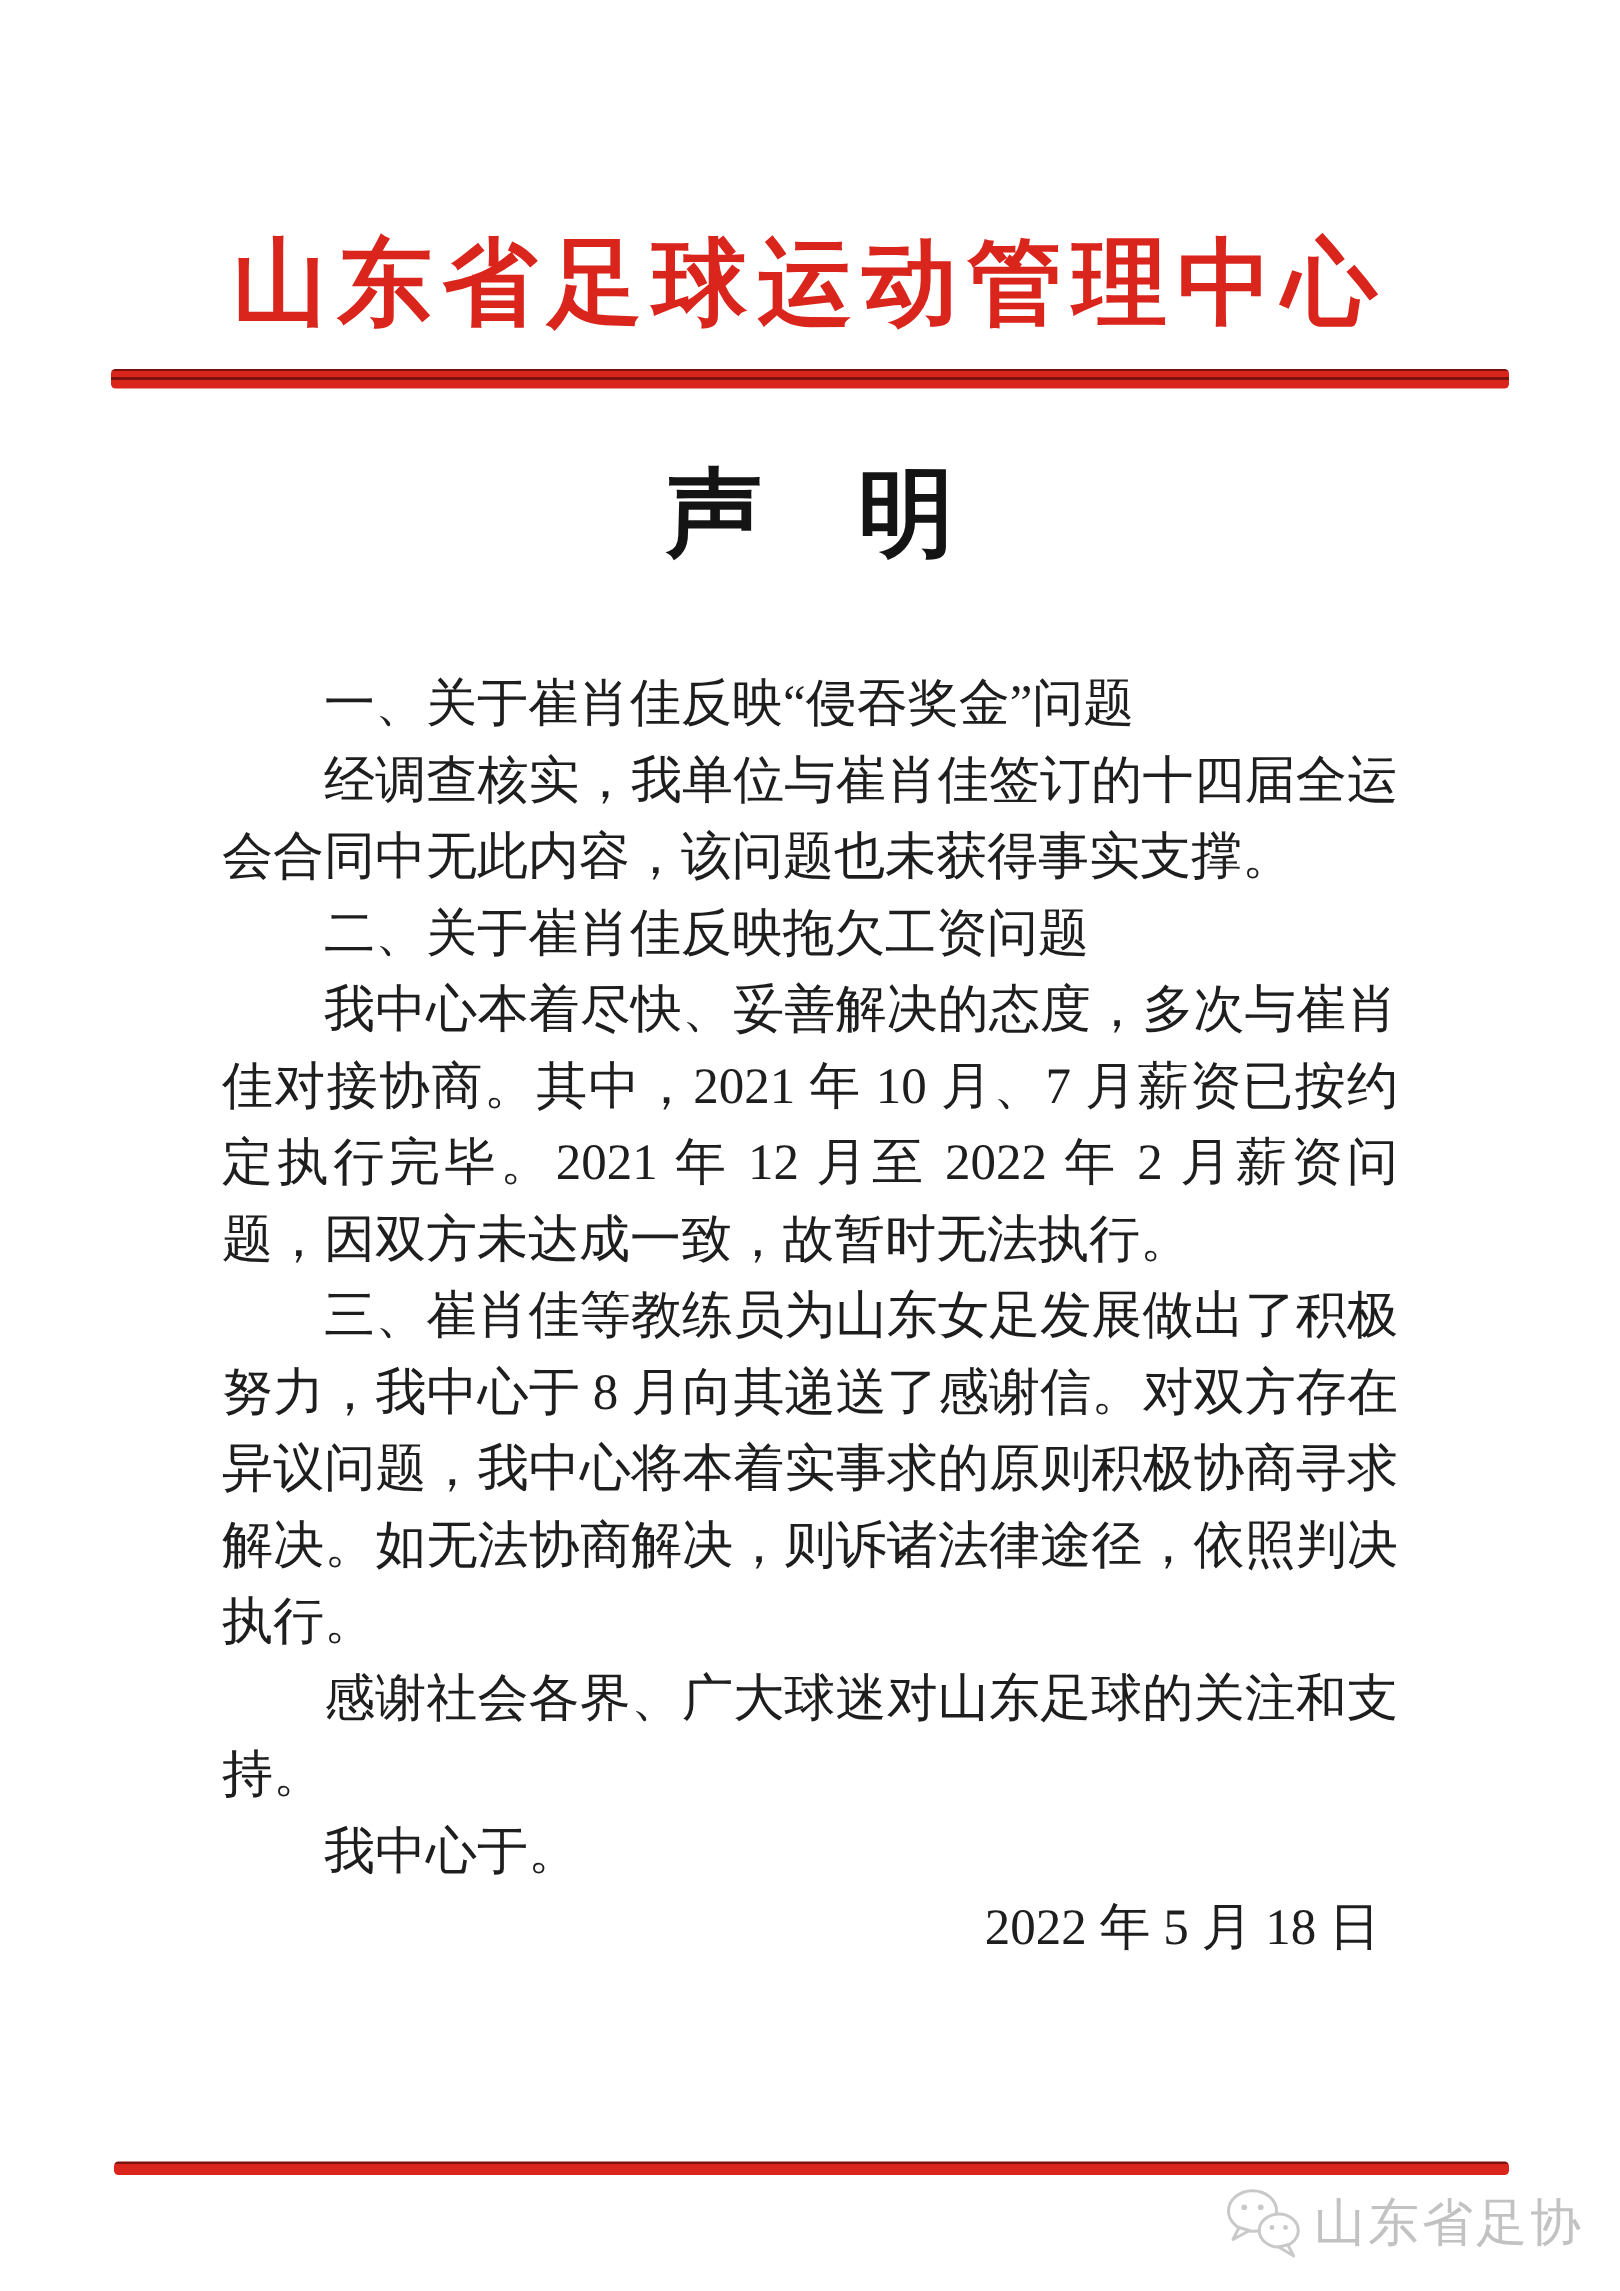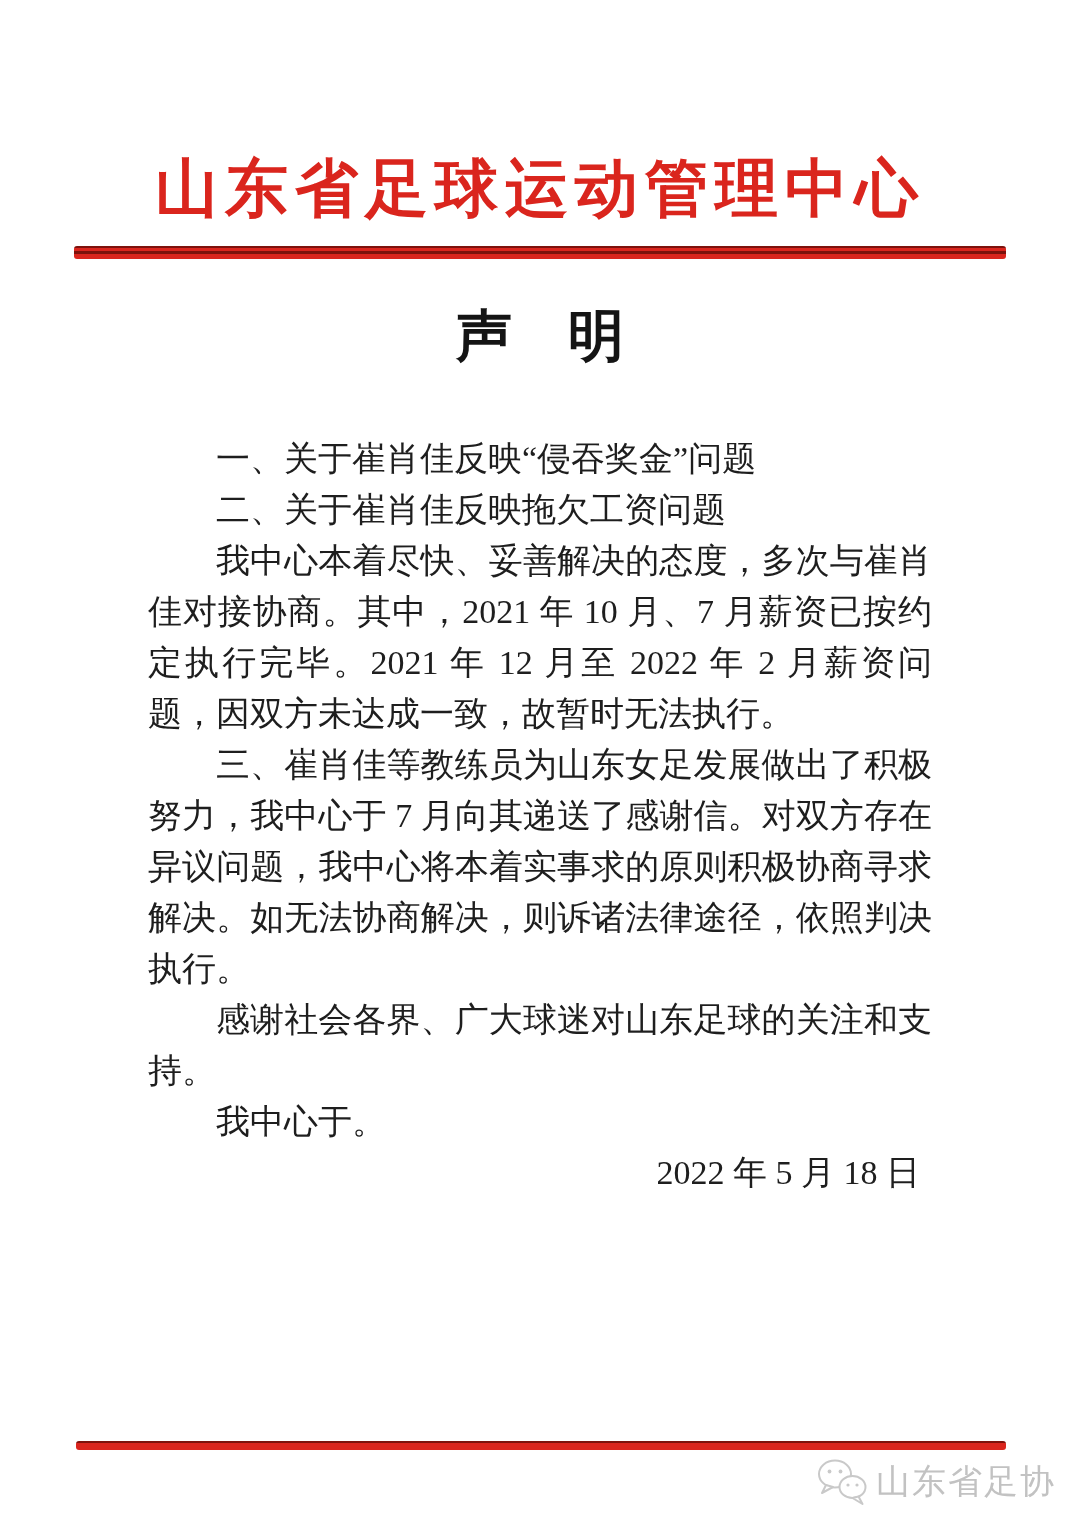--- a/index.html
+++ b/index.html
@@ -45,21 +45,21 @@
     width:930px;height:9px;
     border-radius:3px;
     background:linear-gradient(to bottom,
       var(--rule-dark-red,#7d120c) 0 22%,
       var(--accent-red,#da251d) 22% 100%);
   }
   
   .statement-title{
     margin:40px 0 0;
     text-align:center;
-    font-size:56px;
+    font-size:64px;
     font-weight:bold;
     color:#141414;
     letter-spacing:1em;   
     padding-left:1em;     
   }
   
   .body{
     width:784px;
     margin:58px auto 0;
     font-size:34px;
@@ -98,23 +98,24 @@
 
   <header>
     <h1 class="letterhead">山东省足球运动管理中心</h1>
     <div class="rule-top"></div>
   </header>
 
   <h2 class="statement-title">声明</h2>
 
   <main class="body">
     <p>一、关于崔肖佳反映“侵吞奖金”问题</p>
+    <p>经调查核实，我单位与崔肖佳签订的十四届全运会合同中无此内容，该问题也未获得事实支撑。</p>
     <p>二、关于崔肖佳反映拖欠工资问题</p>
     <p>我中心本着尽快、妥善解决的态度，多次与崔肖佳对接协商。其中，2021 年 10 月、7 月薪资已按约定执行完毕。2021 年 12 月至 2022 年 2 月薪资问题，因双方未达成一致，故暂时无法执行。</p>
-    <p>三、崔肖佳等教练员为山东女足发展做出了积极努力，我中心于 7 月向其递送了感谢信。对双方存在异议问题，我中心将本着实事求的原则积极协商寻求解决。如无法协商解决，则诉诸法律途径，依照判决执行。</p>
+    <p>三、崔肖佳等教练员为山东女足发展做出了积极努力，我中心于 8 月向其递送了感谢信。对双方存在异议问题，我中心将本着实事求的原则积极协商寻求解决。如无法协商解决，则诉诸法律途径，依照判决执行。</p>
     <p>感谢社会各界、广大球迷对山东足球的关注和支持。</p>
     <p>我中心于。</p>
     <p class="date">2022 年 5 月 18 日</p>
   </main>
 
   <div class="rule-bottom"></div>
 
   <div class="watermark">
     <span class="wx-icon">
       <svg width="52" height="48" viewBox="0 0 52 48" xmlns="http://www.w3.org/2000/svg">

